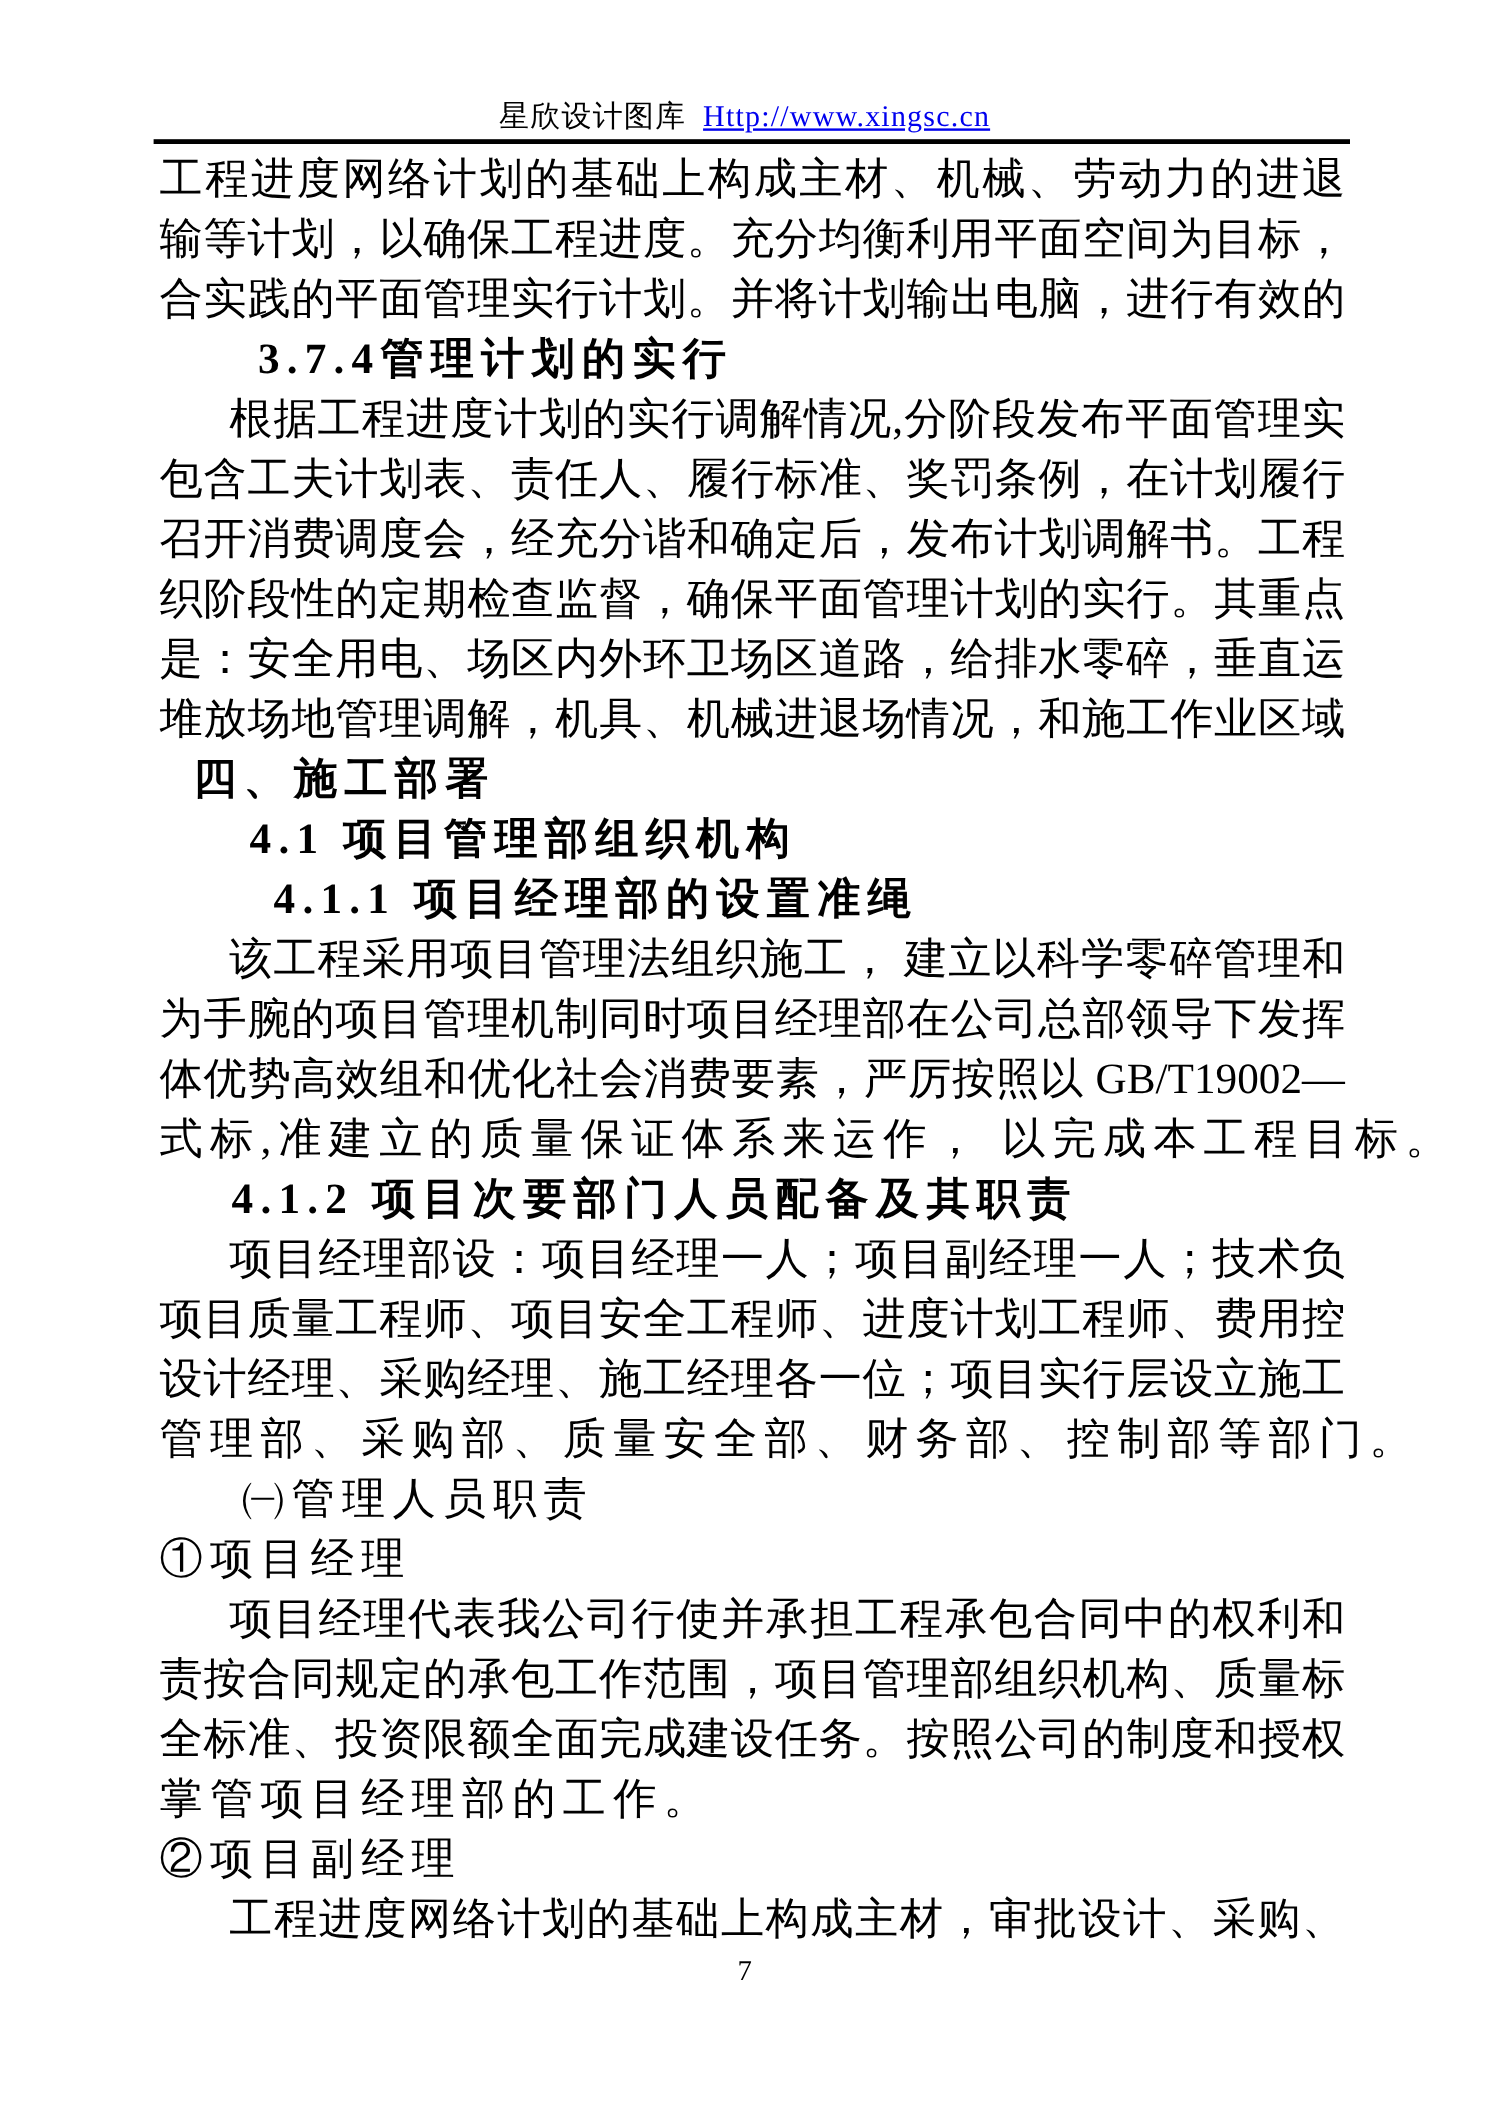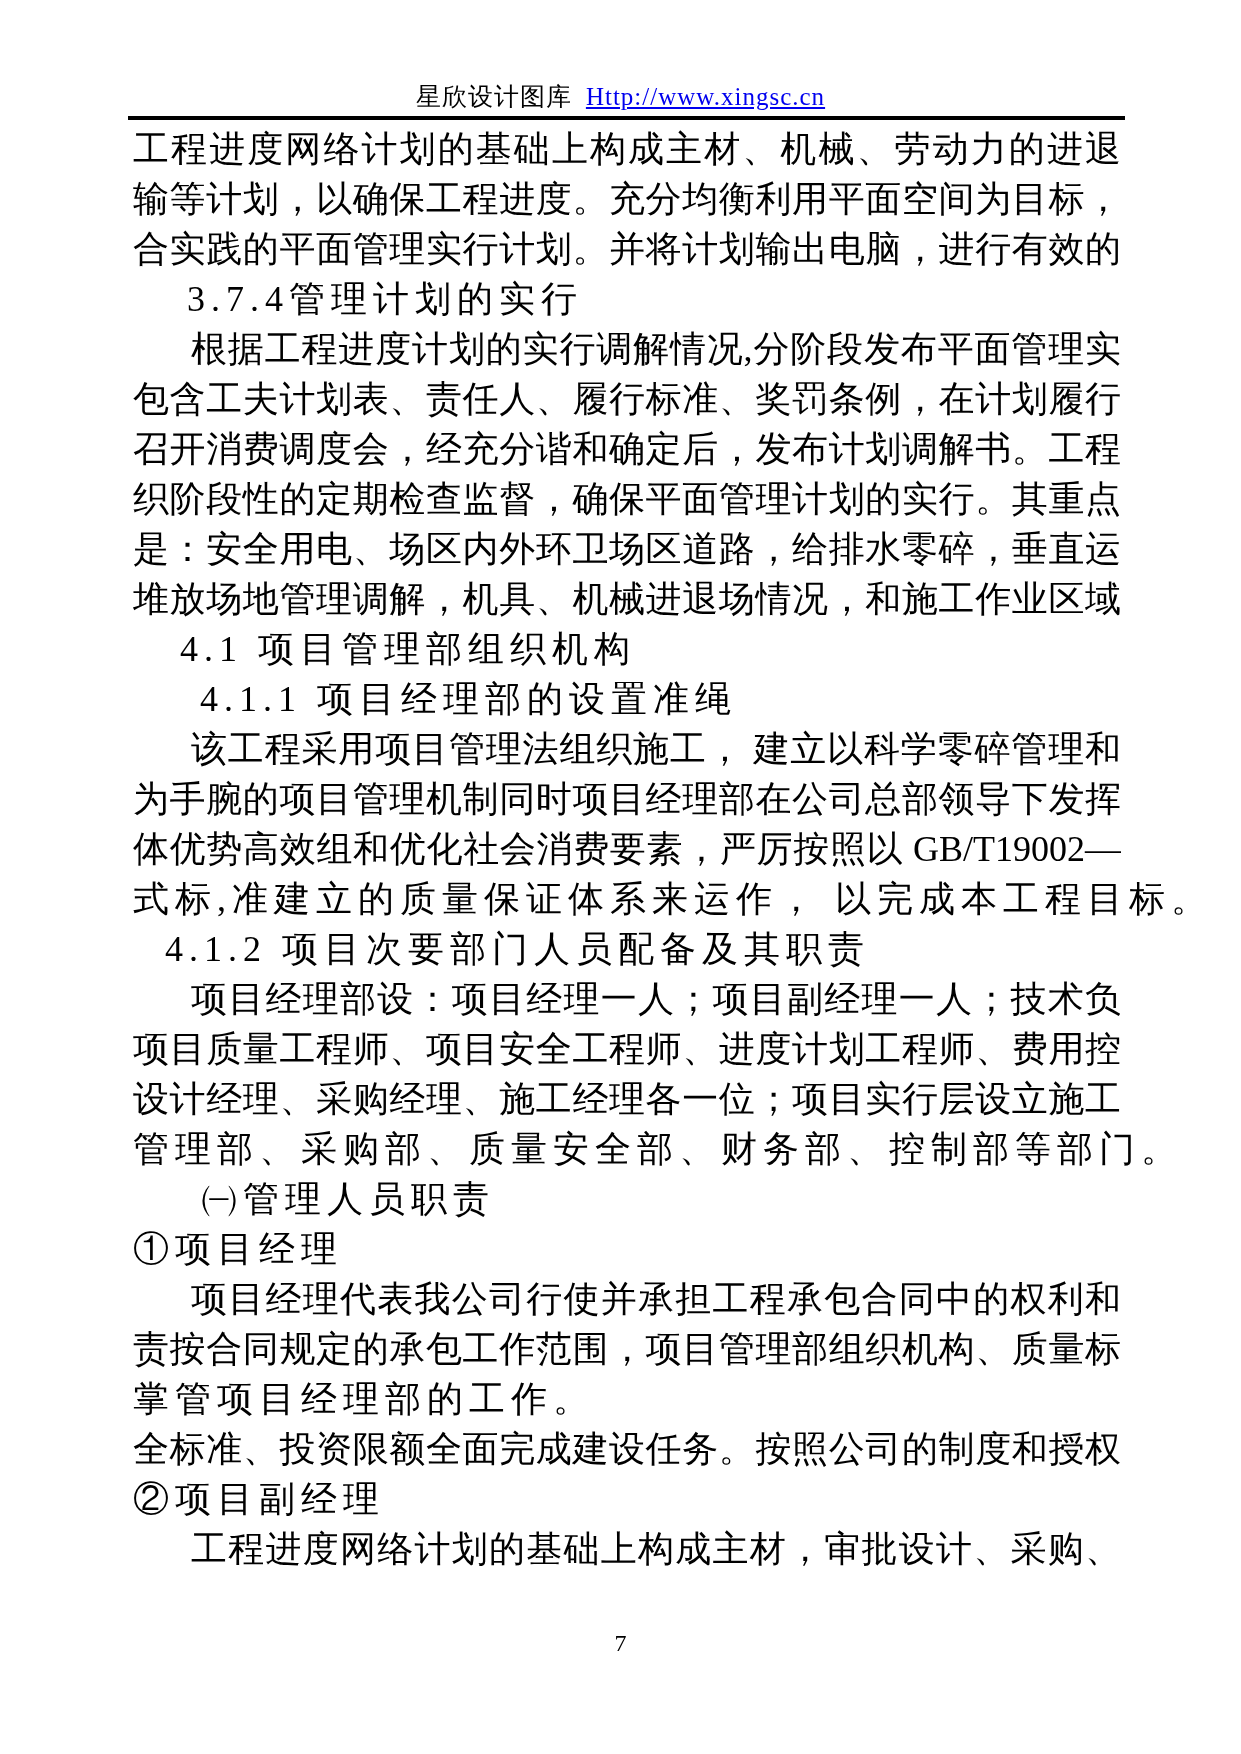--- a/index.html
+++ b/index.html
@@ -46,21 +46,21 @@
     white-space:nowrap;
   }
   .j {
     text-align:justify;
     text-align-last:justify;
     text-justify:inter-character;
     white-space:normal;
     overflow:hidden;
   }
   .ls { letter-spacing:6px; }
-  .b  { font-weight:normal; letter-spacing:6px; }
+  .b  { font-weight:bold; letter-spacing:6px;margin-left:28px; }
   .i32 { text-indent:32px; }
   .i47 { text-indent:47px; }
   .i54 { text-indent:54px; }
   .i58 { text-indent:58px; }
   .i67 { text-indent:67px; }
   .i68 { text-indent:68px; }
   .footer {
     position:absolute;
     top:1630px; left:0;
     width:100%;
@@ -83,37 +83,38 @@
     <div class="ln j">工程进度网络计划的基础上构成主材、机械、劳动力的进退场、垂直运</div>
     <div class="ln j">输等计划，以确保工程进度。充分均衡利用平面空间为目标，制定出切</div>
     <div class="ln j">合实践的平面管理实行计划。并将计划输出电脑，进行有效的动态管理。</div>
     <div class="ln b i54">3.7.4管理计划的实行</div>
     <div class="ln j i58">根据工程进度计划的实行调解情况,分阶段发布平面管理实行计划,</div>
     <div class="ln j">包含工夫计划表、责任人、履行标准、奖罚条例，在计划履行中不定期</div>
     <div class="ln j">召开消费调度会，经充分谐和确定后，发布计划调解书。工程部负责组</div>
     <div class="ln j">织阶段性的定期检查监督，确保平面管理计划的实行。其重点保证项目</div>
     <div class="ln j">是：安全用电、场区内外环卫场区道路，给排水零碎，垂直运输、料具</div>
     <div class="ln j">堆放场地管理调解，机具、机械进退场情况，和施工作业区域管理等。</div>
+    <div class="ln b">四、施工部署</div>
     <div class="ln b i47">4.1 项目管理部组织机构</div>
     <div class="ln b i67">4.1.1 项目经理部的设置准绳</div>
     <div class="ln j i58">该工程采用项目管理法组织施工， 建立以科学零碎管理和先进技术</div>
     <div class="ln j">为手腕的项目管理机制同时项目经理部在公司总部领导下发挥企业的全</div>
     <div class="ln j">体优势高效组和优化社会消费要素，严厉按照以 GB/T19002—TSO9002 模</div>
     <div class="ln ls">式标,准建立的质量保证体系来运作， 以完成本工程目标。</div>
     <div class="ln b i32">4.1.2 项目次要部门人员配备及其职责</div>
     <div class="ln j i58">项目经理部设：项目经理一人；项目副经理一人；技术负责人一人；</div>
     <div class="ln j">项目质量工程师、项目安全工程师、进度计划工程师、费用控制工程师、</div>
     <div class="ln j">设计经理、采购经理、施工经理各一位；项目实行层设立施工部、设计</div>
     <div class="ln ls">管理部、采购部、质量安全部、财务部、控制部等部门。</div>
     <div class="ln ls i68">㈠管理人员职责</div>
     <div class="ln ls">①项目经理</div>
     <div class="ln j i58">项目经理代表我公司行使并承担工程承包合同中的权利和义务，负</div>
     <div class="ln j">责按合同规定的承包工作范围，项目管理部组织机构、质量标准、安</div>
+    <div class="ln j">全标准、投资限额全面完成建设任务。按照公司的制度和授权全面组织、</div>
     <div class="ln ls">掌管项目经理部的工作。</div>
-    <div class="ln j">全标准、投资限额全面完成建设任务。按照公司的制度和授权全面组织、</div>
     <div class="ln ls">②项目副经理</div>
     <div class="ln j i58">工程进度网络计划的基础上构成主材，审批设计、采购、施工进度计</div>
   </div>
 
   <div class="footer">
     <span>7</span>
   </div>
 
 </div>
 

